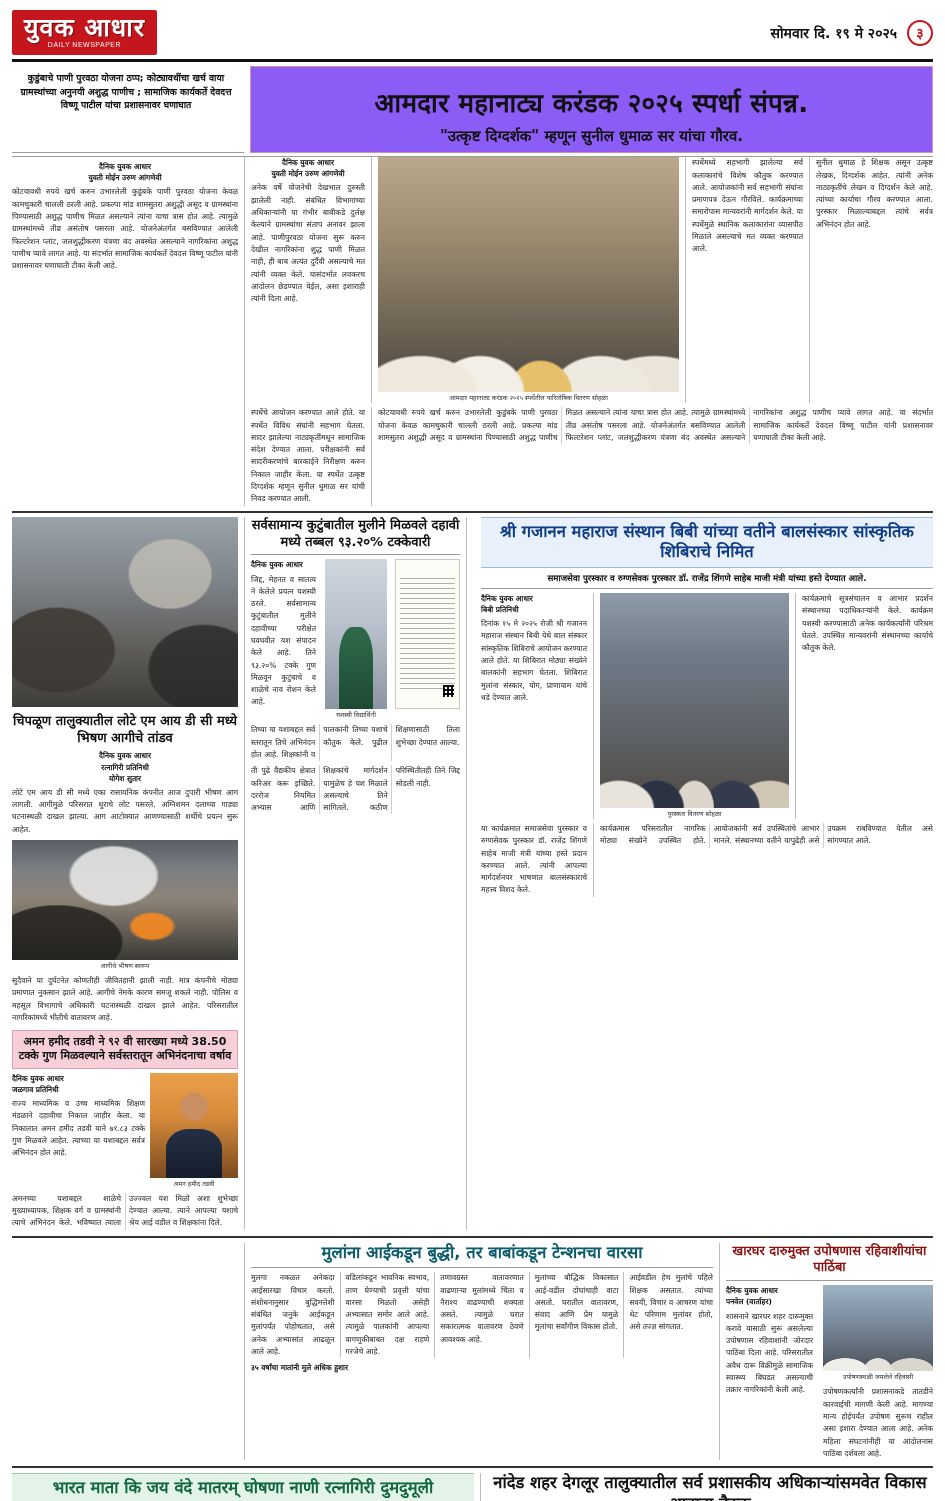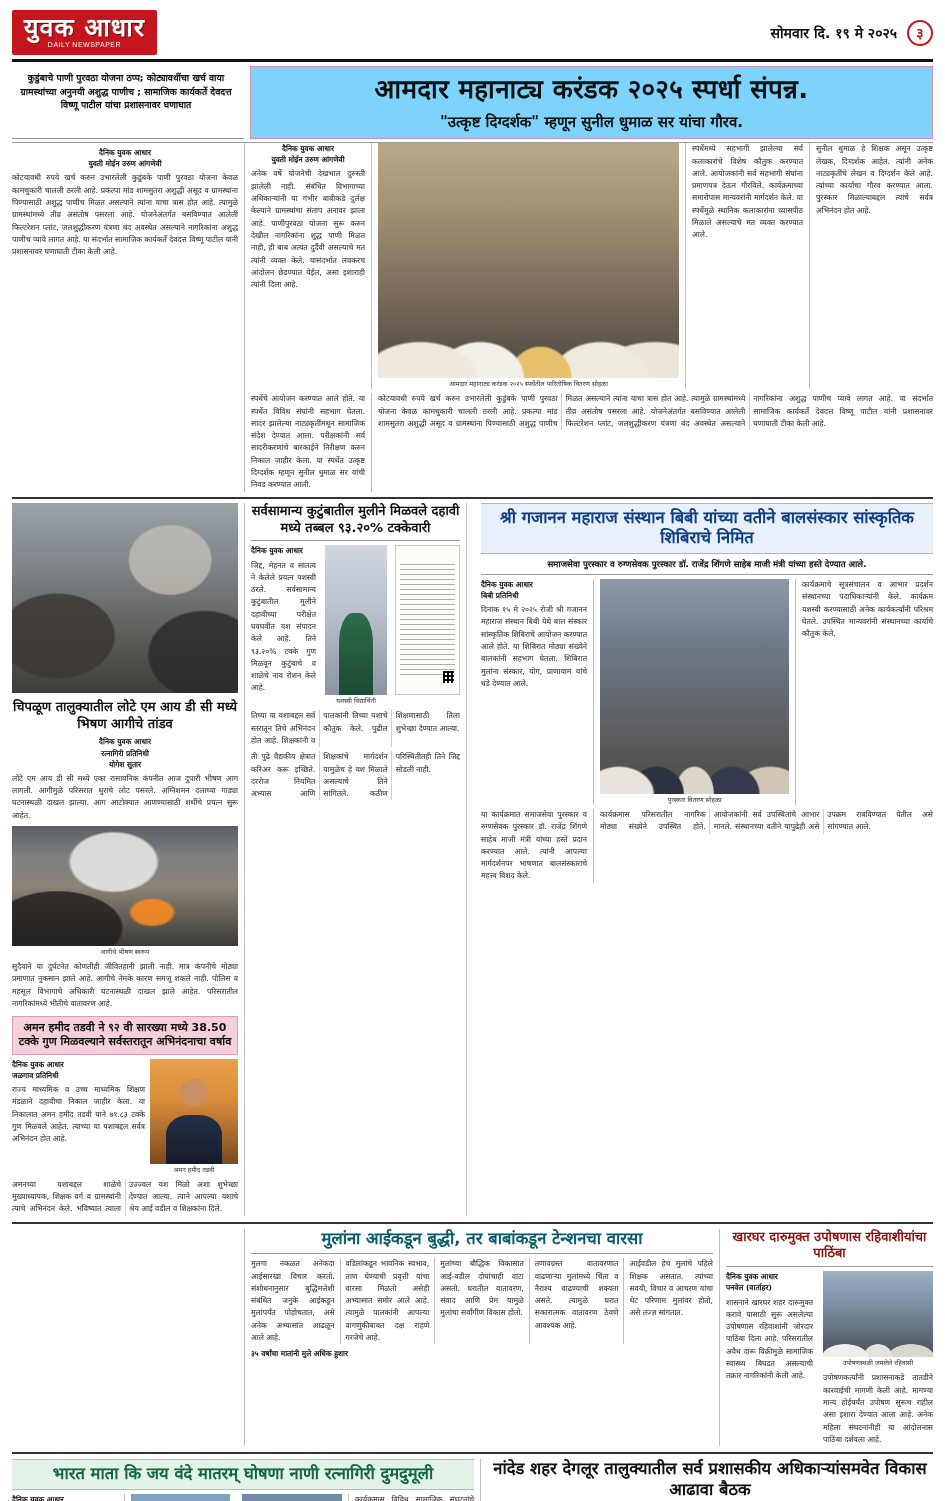--- a/index.html
+++ b/index.html
@@ -99,24 +99,24 @@
     font-size: 9.2px;
     font-weight: bold;
     line-height: 1.45;
     text-align: center;
     border-bottom: 1px solid #9a9a9a;
   }
 
   
   .lead-banner {
     flex: 1;
-    background: #7dd3fc;
+    background: #8b5cf6;
     border: 1px solid #d98fae;
     margin-left: 6px;
-    padding: 3px 8px 7px 8px;
+    padding: 17px 8px 7px 8px;
     text-align: center;
   }
   .lead-banner h1 {
     margin: 0;
     font-family: "DejaVu Sans", sans-serif;
     font-size: 26px;
     font-weight: bold;
     color: #111;
     letter-spacing: .3px;
   }
@@ -482,24 +482,24 @@
       <div class="headline-l teal">मुलांना आईकडून बुद्धी, तर बाबांकडून टेन्शनचा वारसा</div>
       <div class="hline mt4" style="padding-top:4px;">
         <div class="row">
           <div style="flex:1; padding-right:5px;">
             <div class="body-text">मुलगा नकळत अनेकदा आईसारखा विचार करतो. संशोधनानुसार बुद्धिमत्तेशी संबंधित जनुके आईकडून मुलांपर्यंत पोहोचतात, असे अनेक अभ्यासांत आढळून आले आहे.</div>
           </div>
           <div class="vline" style="flex:1; padding:0 5px;">
             <div class="body-text">वडिलांकडून भावनिक स्वभाव, ताण घेण्याची प्रवृत्ती यांचा वारसा मिळतो असेही अभ्यासात समोर आले आहे. त्यामुळे पालकांनी आपल्या वागणुकीबाबत दक्ष राहणे गरजेचे आहे.</div>
           </div>
           <div class="vline" style="flex:1; padding:0 5px;">
+            <div class="body-text">तणावग्रस्त वातावरणात वाढणाऱ्या मुलांमध्ये चिंता व नैराश्य वाढण्याची शक्यता असते. त्यामुळे घरात सकारात्मक वातावरण ठेवणे आवश्यक आहे.</div>
+          </div>
+          <div class="vline" style="flex:1; padding:0 5px;">
             <div class="body-text">मुलांच्या बौद्धिक विकासात आई-वडील दोघांचाही वाटा असतो. घरातील वातावरण, संवाद आणि प्रेम यामुळे मुलांचा सर्वांगीण विकास होतो.</div>
-          </div>
-          <div class="vline" style="flex:1; padding:0 5px;">
-            <div class="body-text">तणावग्रस्त वातावरणात वाढणाऱ्या मुलांमध्ये चिंता व नैराश्य वाढण्याची शक्यता असते. त्यामुळे घरात सकारात्मक वातावरण ठेवणे आवश्यक आहे.</div>
           </div>
           <div class="vline" style="flex:1; padding-left:5px;">
             <div class="body-text">आईवडील हेच मुलांचे पहिले शिक्षक असतात. त्यांच्या सवयी, विचार व आचरण यांचा थेट परिणाम मुलांवर होतो, असे तज्ज्ञ सांगतात.</div>
           </div>
         </div>
         <div class="byline mt4" style="text-align:left;">३५ वर्षांचा मातांनी मुले अधिक हुशार</div>
       </div>
     </div>
 
     <div class="vline" style="width:214px; padding-left:6px;">

